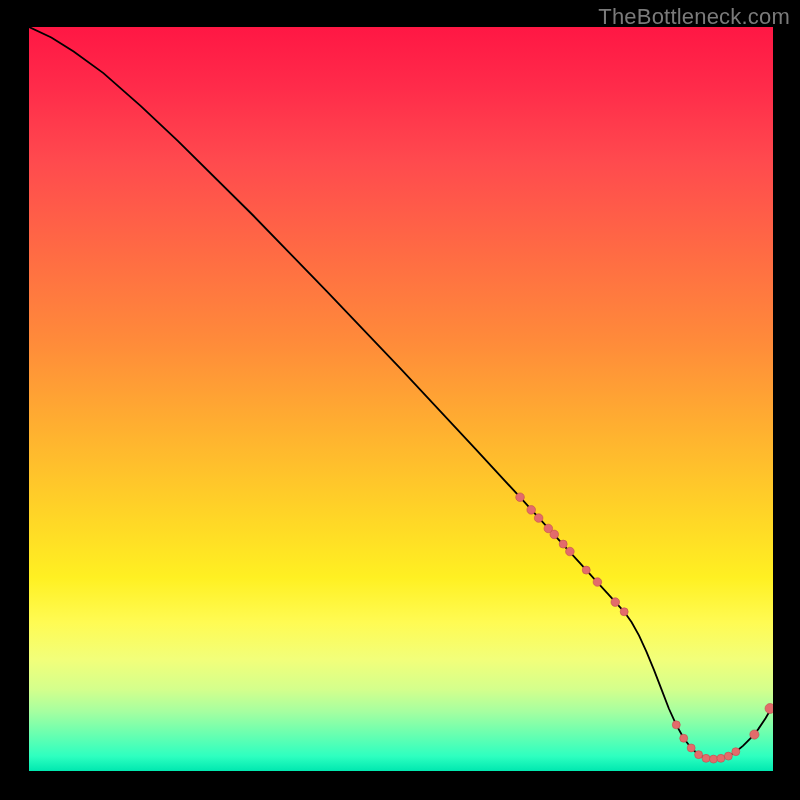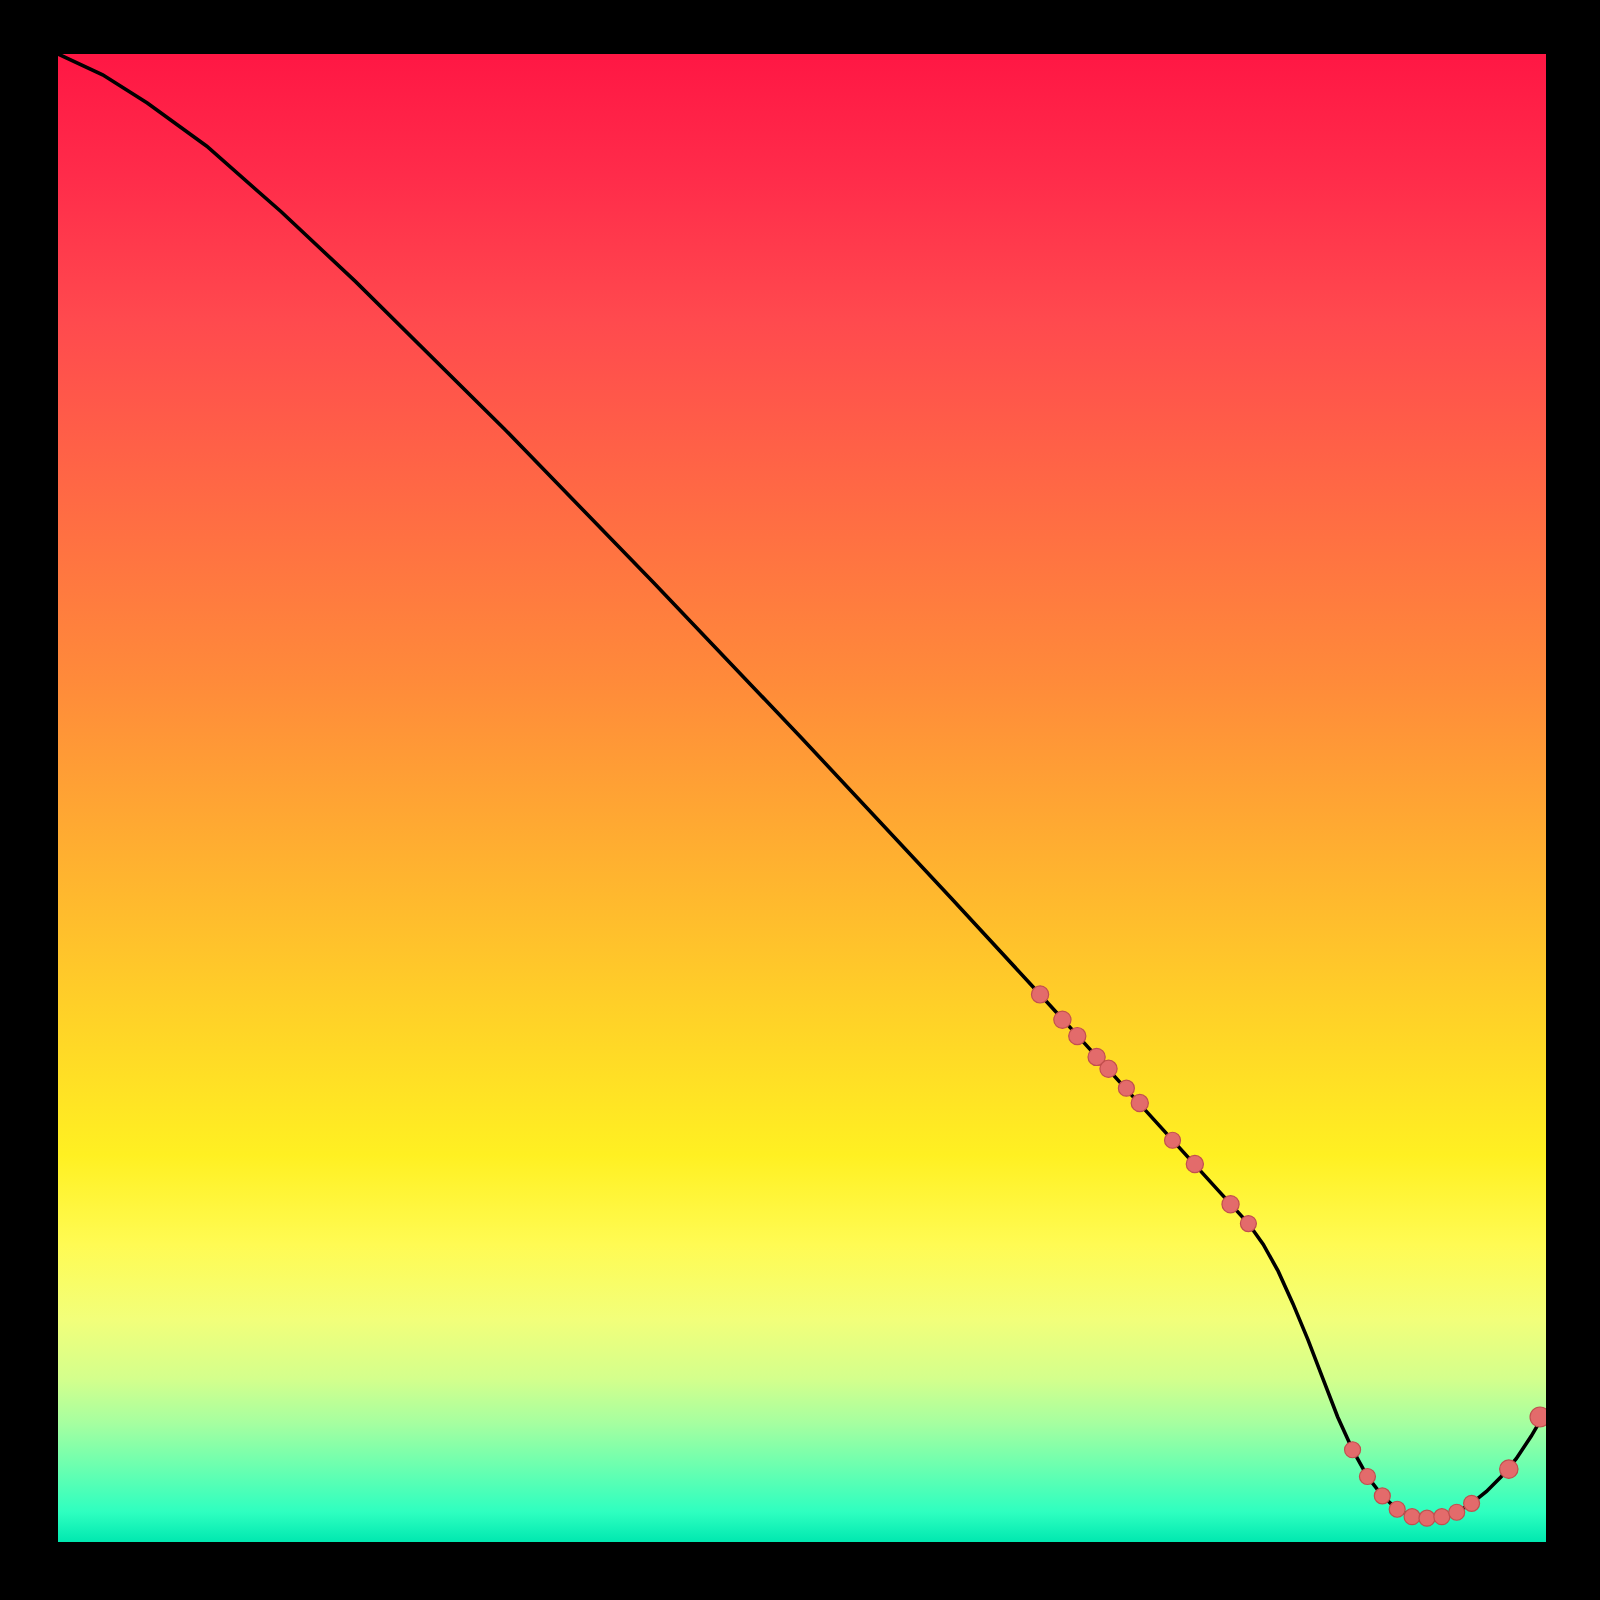--- a/index.html
+++ b/index.html
@@ -68,20 +68,21 @@
     fill: none;
     stroke: #000;
     stroke-width: 1.8;
   }
 </style>
 </head>
 <body>
 
 <div class="wrap">
 
+  <div class="watermark">TheBottleneck.com</div>
 
   <div class="plot">
     <svg class="curve" viewBox="0 0 744 744" preserveAspectRatio="none">
       <path id="curve-path" class="curve-line" d="M0.00 0.00 L22.32 10.42 L44.64 24.55 L74.40 46.13 L111.60 78.86 L148.80 113.83 L223.20 187.49 L297.60 264.12 L372.00 342.24 L446.40 421.85 L491.04 470.21 L505.92 486.58 L520.80 502.94 L535.68 519.31 L550.56 535.68 L565.44 552.05 L580.32 568.42 L595.20 584.78 L602.64 595.20 L610.08 608.59 L617.52 624.96 L624.96 642.82 L632.40 662.16 L639.84 681.50 L647.28 697.87 L654.72 711.26 L662.16 720.94 L669.60 727.63 L677.04 731.35 L684.48 732.10 L691.92 731.35 L699.36 729.12 L706.80 724.66 L714.24 718.70 L721.68 711.26 L729.12 702.34 L736.56 691.18 L744.00 678.53"></path>
       <g id="dots">
           <circle cx="491.04" cy="470.21" r="4.30" class="dot"></circle>
           <circle cx="502.20" cy="482.86" r="4.30" class="dot"></circle>
           <circle cx="509.64" cy="491.04" r="4.30" class="dot"></circle>
           <circle cx="519.31" cy="501.46" r="4.30" class="dot"></circle>
           <circle cx="525.26" cy="507.41" r="4.30" class="dot"></circle>

